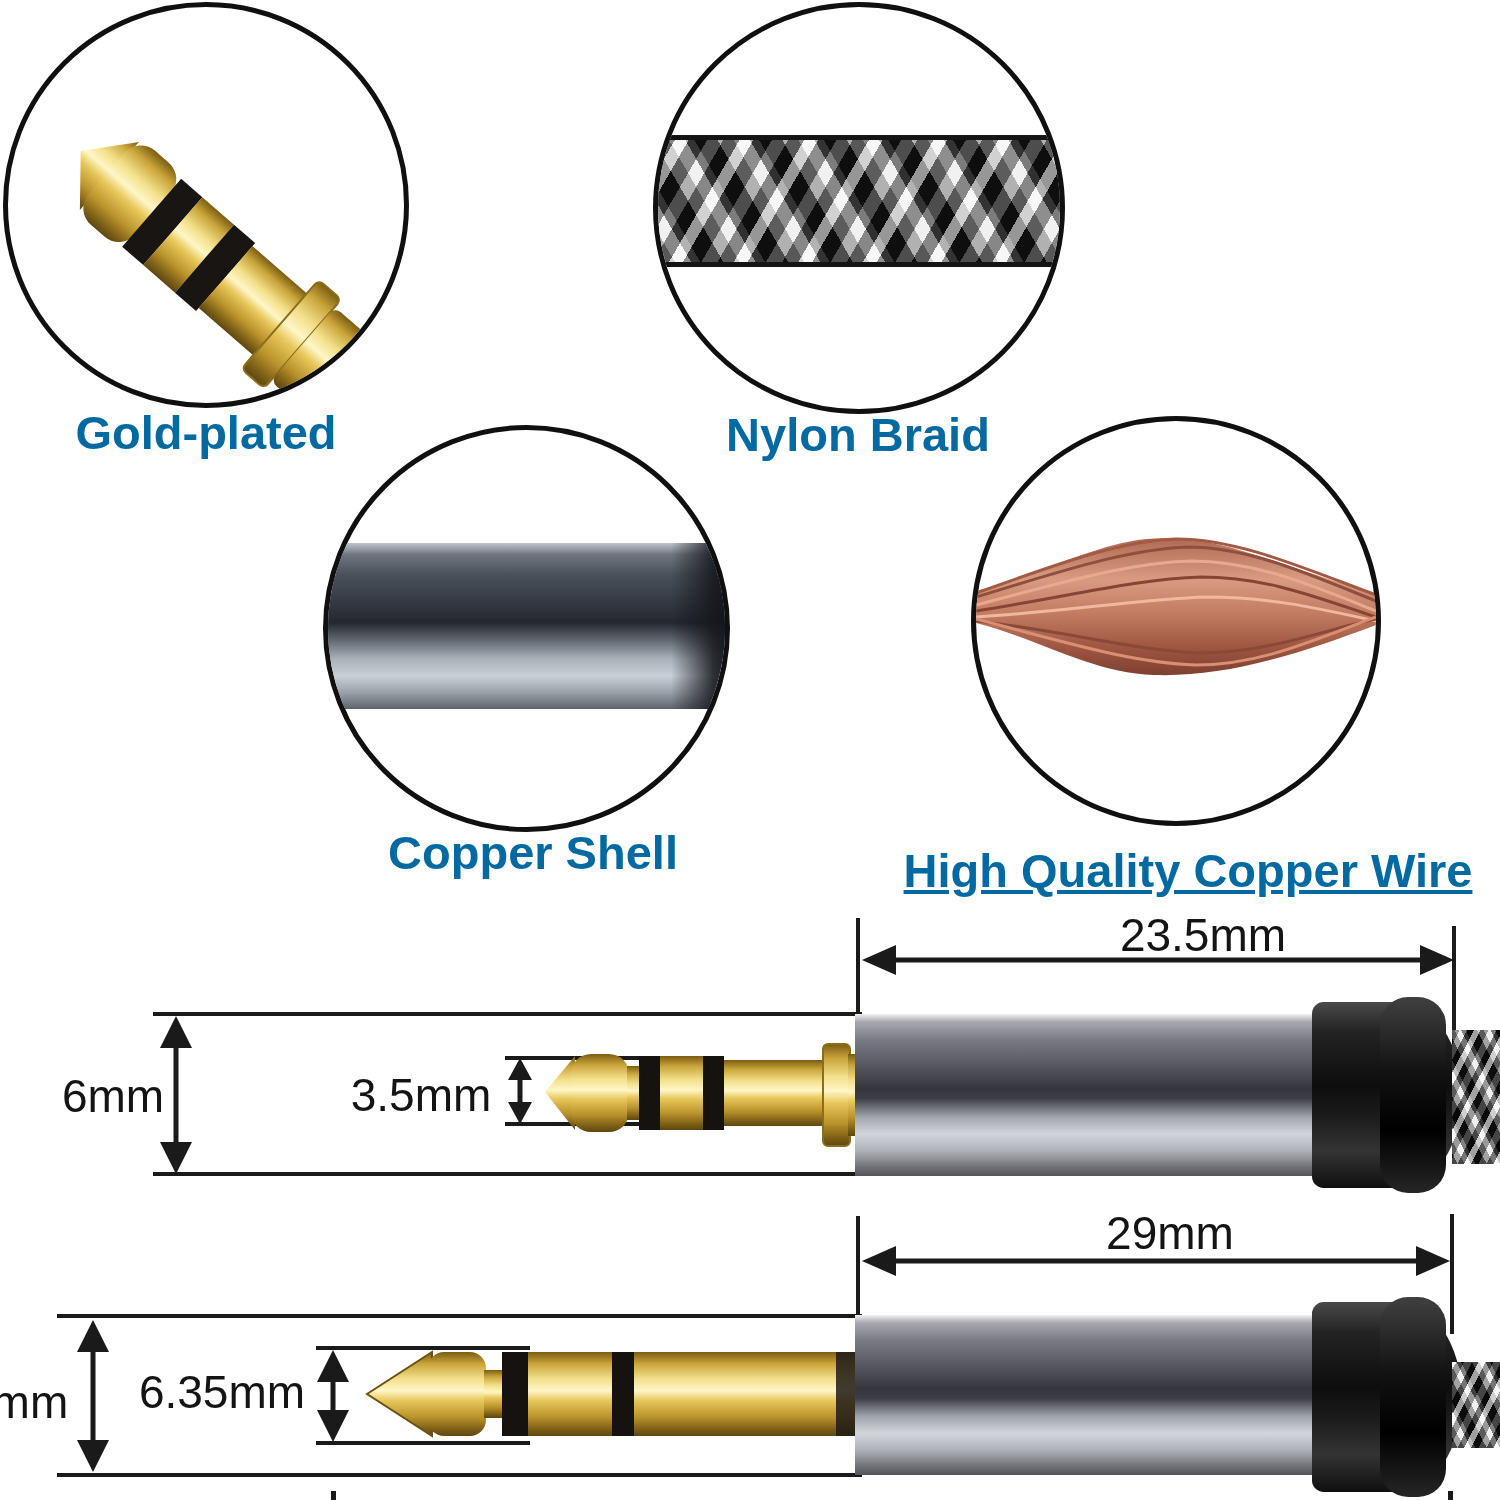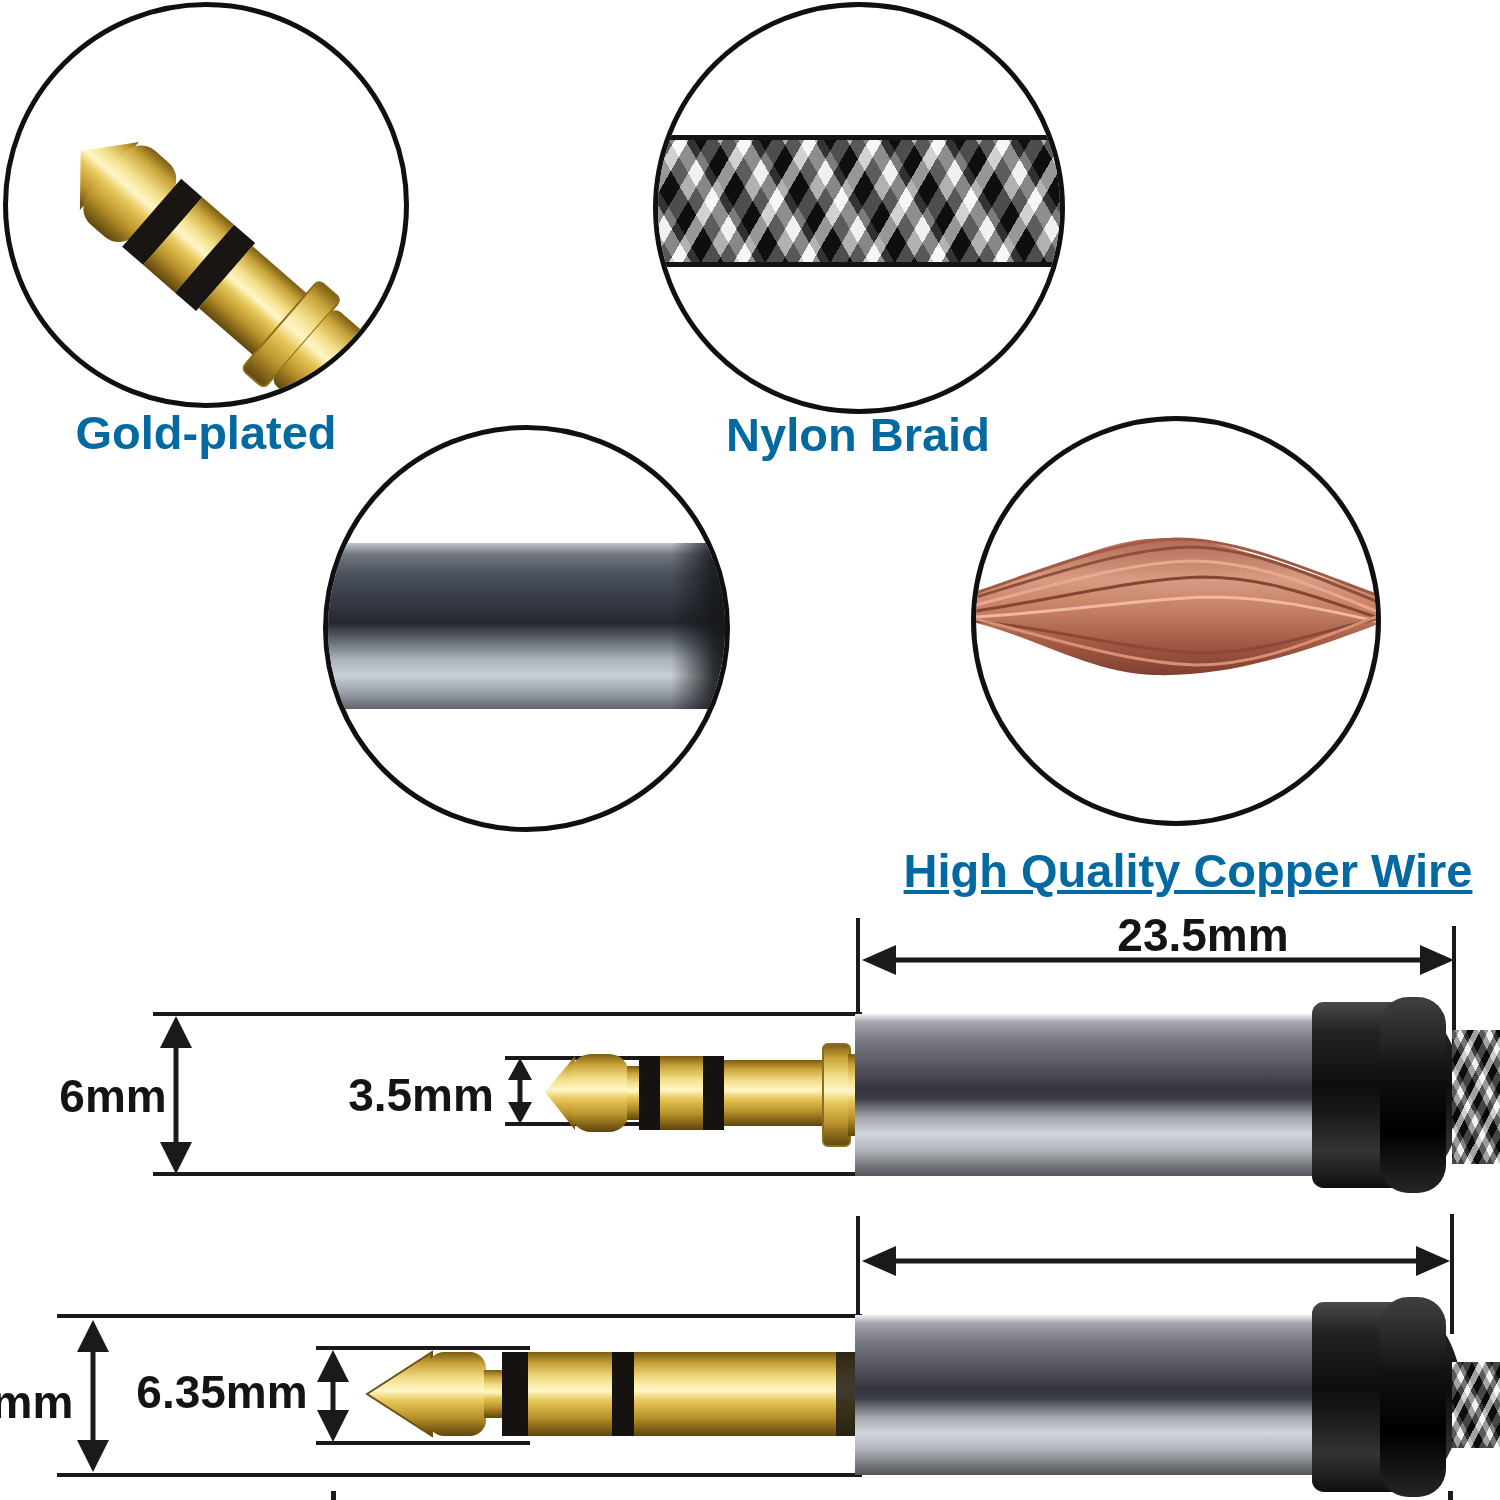--- a/index.html
+++ b/index.html
@@ -3,21 +3,21 @@
 <meta charset="utf-8">
 <style>
   :root{ --ink:#1a1a1a; }
   html,body{margin:0;padding:0;background:#fff;}
   #stage{position:relative;width:1500px;height:1500px;background:#fff;overflow:hidden;
          font-family:"Liberation Sans",sans-serif;color:var(--ink);}
   
   .fcircle{position:absolute;border:5px solid #101010;border-radius:50%;overflow:hidden;background:#fff;}
   .flabel{position:absolute;font-weight:bold;font-size:47px;line-height:1.05;text-align:center;color:#0369a1;letter-spacing:0px;}
   
-  .dlabel{position:absolute;font-weight:bold;font-size:46px;line-height:1;color:#141414;text-align:center;white-space:nowrap;}
+  .dlabel{position:absolute;font-weight:normal;font-size:46px;line-height:1;color:#141414;text-align:center;white-space:nowrap;}
   
   .hline{position:absolute;height:4px;background:var(--ink);}
   .vline{position:absolute;width:4px;background:var(--ink);}
   
   .varrow{position:absolute;width:32px;}
   .varrow .shaft{position:absolute;left:50%;transform:translateX(-50%);top:24px;bottom:24px;width:5px;background:var(--ink);}
   .varrow .ah{position:absolute;left:50%;transform:translateX(-50%);width:0;height:0;
               border-left:16px solid transparent;border-right:16px solid transparent;}
   .varrow .ah.top{top:0;border-bottom:32px solid var(--ink);}
   .varrow .ah.bot{bottom:0;border-top:32px solid var(--ink);}
@@ -91,20 +91,21 @@
 
   <div class="fcircle" style="left:653px;top:2px;width:402px;height:402px;">
     <div class="braid-lg" style="position:absolute;left:-8px;right:-8px;top:128px;height:132px;"></div>
   </div>
   <div class="flabel" style="left:658px;top:410px;width:400px;text-align:center;">Nylon Braid</div>
 
   <div class="fcircle" style="left:323px;top:425px;width:397px;height:397px;">
     <div class="rod" style="left:-6px;right:-6px;top:113px;height:166px;"></div>
     <div class="rod-end" style="right:-6px;top:113px;width:60px;height:166px;"></div>
   </div>
+  <div class="flabel" style="left:333px;top:828px;width:400px;">Copper Shell</div>
 
   <div class="fcircle" style="left:971px;top:416px;width:400px;height:400px;">
     <svg width="400" height="400" viewBox="0 0 400 400" style="position:absolute;left:0;top:0;">
       <defs>
         <linearGradient id="cw" x1="0" y1="0" x2="0" y2="1">
           <stop offset="0%" stop-color="#b06a55"></stop>
             <stop offset="30%" stop-color="#d89b82"></stop>
           <stop offset="55%" stop-color="#c27c62"></stop>
             <stop offset="80%" stop-color="#9e5541"></stop>
           <stop offset="100%" stop-color="#7e4030"></stop>
@@ -173,20 +174,21 @@
     <rect x="160" y="16" width="21" height="74" fill="#15120f"></rect>
     <rect x="181" y="20" width="101" height="66" fill="url(#g2)"></rect>
     <rect x="280" y="4" width="27" height="102" rx="5" fill="url(#g2)" stroke="#8a6d1f" stroke-width="2"></rect>
     <rect x="305" y="14" width="15" height="82" fill="url(#g2)"></rect>
   </svg>
 
   <div class="barrel" style="left:855px;top:1014px;width:460px;height:162px;"></div>
   <div class="cap" style="left:1312px;top:1002px;width:150px;height:186px;"></div>
   <div class="braid" style="position:absolute;left:1452px;top:1030px;width:48px;height:134px;"></div>
 
+  <div class="dlabel" style="left:1070px;top:1210px;width:200px;">29mm</div>
   <div class="harrow" style="left:862px;top:1245px;width:588px;">
     <span class="ah left"></span>
     <span class="shaft"></span>
     <span class="ah right"></span>
   </div>
   <div class="vline" style="left:856px;top:1216px;height:100px;"></div>
   <div class="vline" style="left:1450px;top:1214px;height:120px;"></div>
 
   <div class="hline" style="left:57px;top:1314px;width:805px;"></div>
   <div class="hline" style="left:57px;top:1473px;width:805px;"></div>

